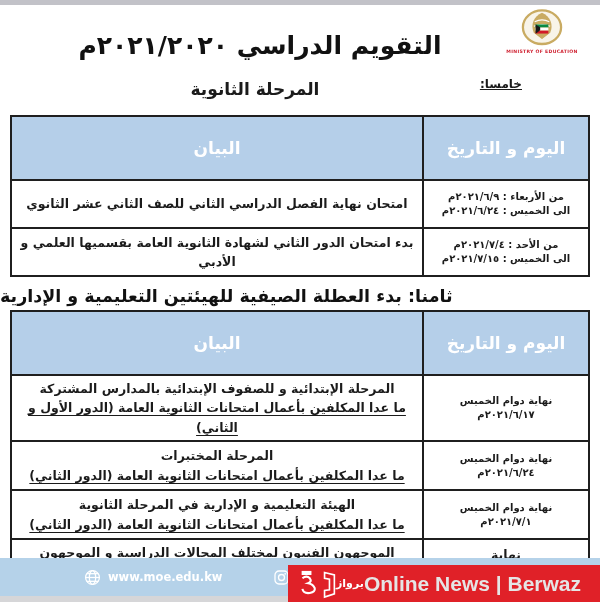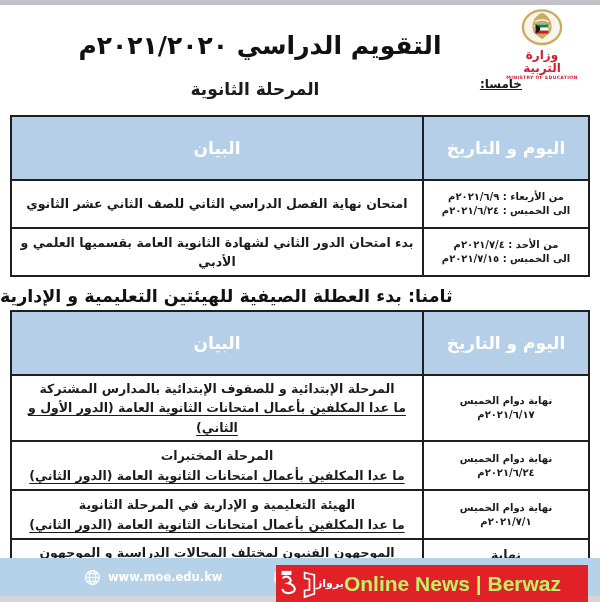--- a/index.html
+++ b/index.html
@@ -49,24 +49,24 @@
 
   
   .footer{position:absolute;left:0;right:0;bottom:0;height:44px;direction:ltr;}
   .footer-bar{
     position:absolute;left:0;right:0;top:0;height:38px;background:#b5d2e9;
     display:flex;align-items:center;gap:52px;padding-left:84px;box-sizing:border-box;
   }
   .f-item{display:inline-flex;align-items:center;gap:7px;color:#ffffff;font-size:11.5px;font-weight:700;justify-content:center;}
   .bottom-strip{position:absolute;left:0;right:0;bottom:0;height:6px;background:#d6d6d8;}
   .banner{
-    position:absolute;right:12px;top:7px;width:312px;height:37px;background:#e02128;
-    display:flex;align-items:center;padding-left:4px;box-sizing:border-box;z-index:3;
-  }
-  .banner-text{color:#bef264;font-size:21px;font-weight:600;font-family:"Liberation Sans",sans-serif;white-space:nowrap;text-align:right;}
+    position:absolute;right:0;top:7px;width:312px;height:37px;background:#e02128;
+    display:flex;align-items:center;padding-left:12px;box-sizing:border-box;z-index:3;
+  }
+  .banner-text{color:#e5e5e5;font-size:21px;font-weight:600;font-family:"Liberation Sans",sans-serif;white-space:nowrap;text-align:right;}
   .berwaz-word{color:#fff;font-weight:900;font-size:11px;line-height:1;}
 </style>
 </head>
 <body>
 
 <div class="top-strip"></div>
 
 <div class="page">
 
   <div class="header">
@@ -75,21 +75,20 @@
         <ellipse cx="24" cy="20" rx="21" ry="18.5" fill="#f8f4e9" stroke="#c9ab62" stroke-width="2.5"></ellipse>
         <path d="M24 4 C15 8 11 17 15 26 L24 33 L33 26 C37 17 33 8 24 4 Z" fill="#c9ab62"></path>
         <path d="M16 14 q8 -4 16 0" stroke="#fff" stroke-width="1.2" fill="none"></path>
         <path d="M15 19 q9 -4 18 0" stroke="#fff" stroke-width="1.2" fill="none"></path>
         <rect x="17" y="17" width="14" height="3.4" fill="#0a8a43"></rect>
         <rect x="17" y="20.4" width="14" height="3.4" fill="#ffffff"></rect>
         <rect x="17" y="23.8" width="14" height="3.4" fill="#d21a28"></rect>
         <path d="M17 17 l5 3.2 v3.2 l-5 3.8 z" fill="#1a1a1a"></path>
         <path d="M17 27.2 h14 l-7 5.5 z" fill="#c9ab62"></path>
       </svg>
-      <div class="logo-ar">وزارة التربية</div>
       <div class="logo-en">MINISTRY OF EDUCATION</div>
     </div>
     <div class="page-title">التقويم الدراسي ٢٠٢١/٢٠٢٠م</div>
   </div>
 
   <div class="subheader">
     <div class="sec5-label">خامسا:</div>
     <div class="sec5-title">المرحلة الثانوية</div>
   </div>
 

